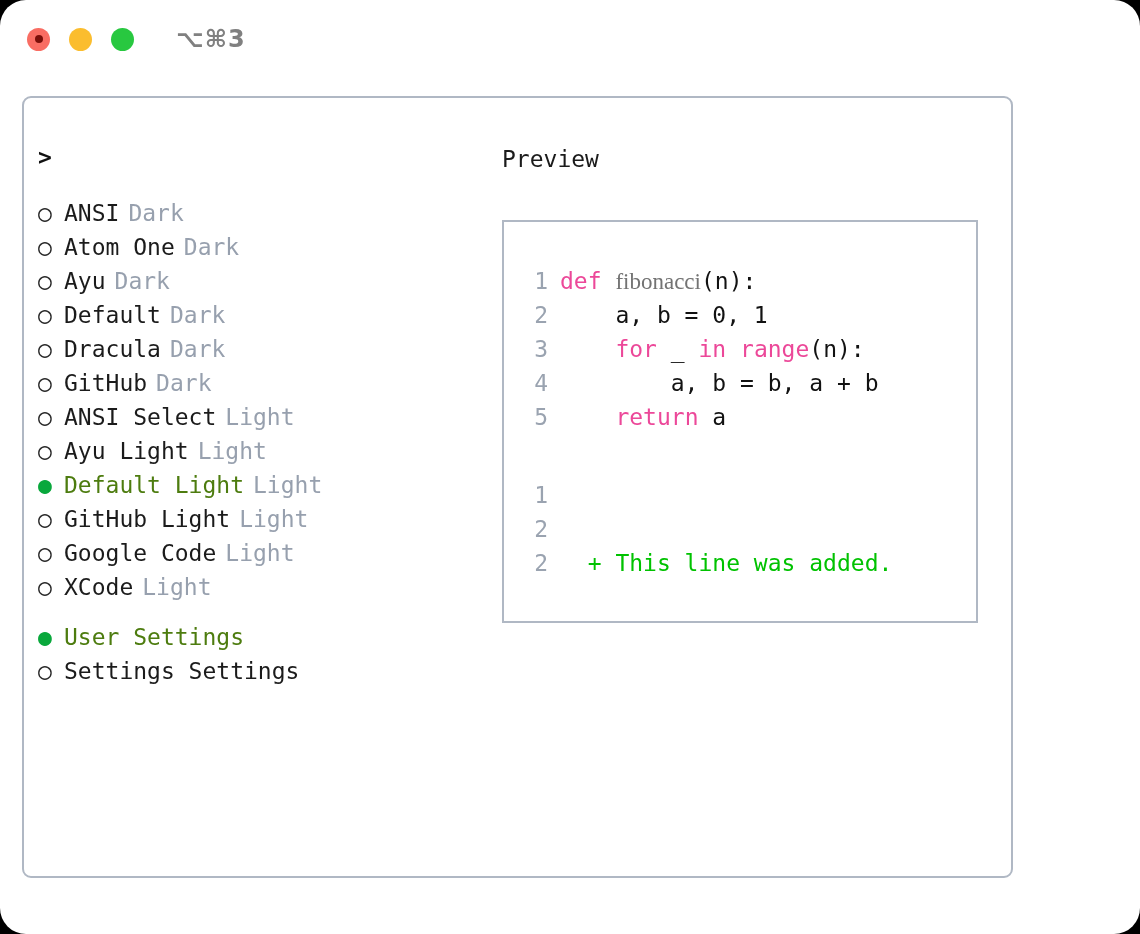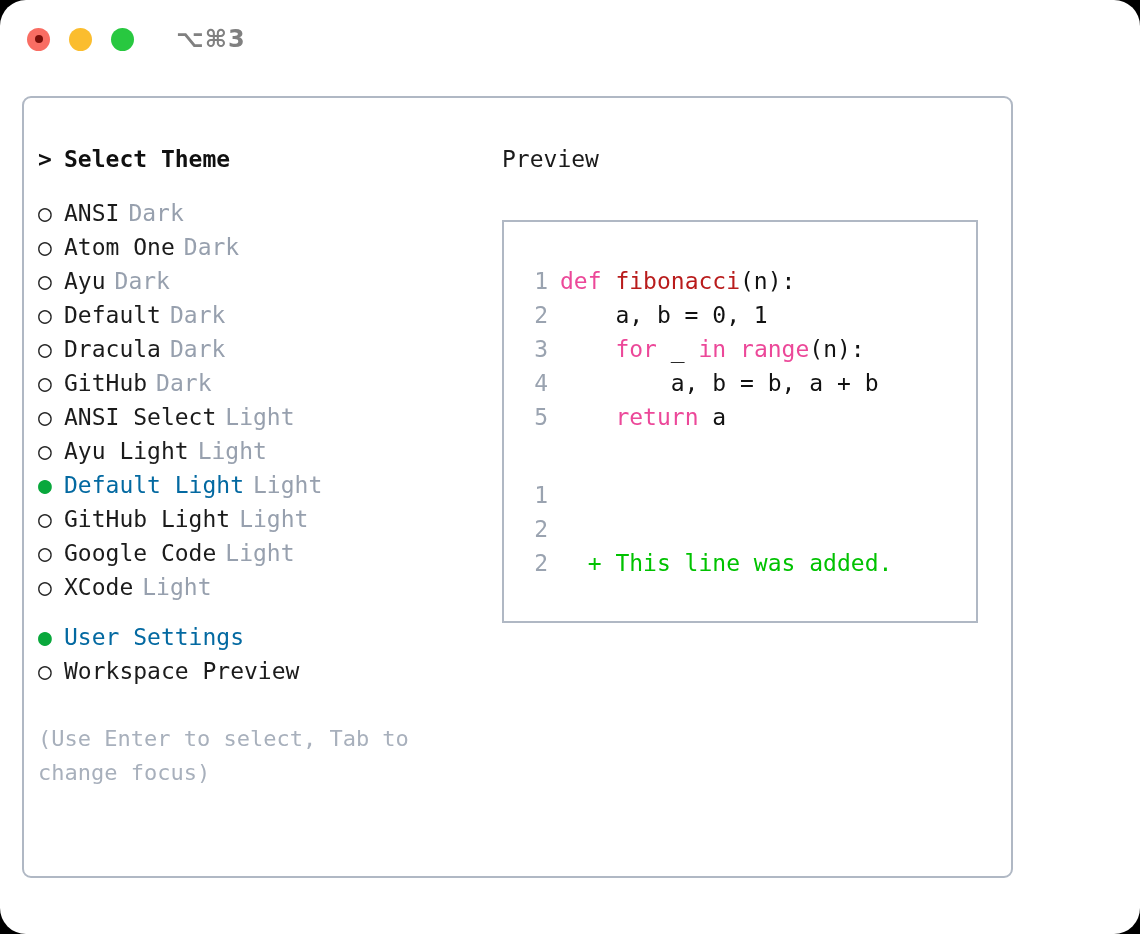--- a/index.html
+++ b/index.html
@@ -110,21 +110,21 @@
     line-height: 1;
     text-align: left;
   }
   .bullet.caret { font-weight: bold; color: #111111; }
   .bullet.hollow { color: #2b2b2b; }
   .bullet.filled { color: #09a83c; }
   .bullet.blank { color: transparent; }
 
   .row-label { color: #1b1b1b; }
   .row.header .row-label { font-weight: bold; color: #101010; }
-  .row.selected .row-label { color: #0369a1; text-align: center; }
+  .row.selected .row-label { color: #4d7c0f; text-align: center; }
   .row-meta { color: #97a0ae; margin-left: 9px; margin-top: 20px; }
 
   .section-gap { height: 36px; }
 
   .hint {
     margin-top: 30px;
     width: 404px;
     font-size: 22px;
     line-height: 34px;
     color: #a8b0bc;
@@ -166,21 +166,21 @@
   }
   .lineno {
     width: 28px;
     flex: none;
     text-align: right;
     color: #9aa3b0;
     margin-right: 12px;
   }
   .code-text { color: #121212; }
   .tok-kw { color: #ec4899; }
-  .tok-fn { color: #b91c1c; }
+  .tok-fn { color: #737373; font-family: Liberation Serif, serif; }
   .tok-plain { color: #121212; }
 
   .diff-gap { height: 44px; }
   .diff-ctx { color: #6f6f6f; }
   .diff-del { color: #cc0000; }
   .diff-add { color: #00c200; text-align: right; }
 </style>
 </head>
 <body>
 
@@ -197,21 +197,20 @@
     <div class="shortcut">⌥⌘3</div>
   </div>
 
   <div class="window-panel">
     <div class="panel-cols">
 
       <div class="left-col">
 
         <div class="row header">
           <span class="bullet caret">&gt;</span>
-          <span class="row-label">Select Theme</span>
         </div>
 
         <div id="theme-list">
             <div class="row"><span class="bullet hollow">○</span><span class="row-label">ANSI</span><span class="row-meta">Dark</span></div>
             <div class="row"><span class="bullet hollow">○</span><span class="row-label">Atom One</span><span class="row-meta">Dark</span></div>
             <div class="row"><span class="bullet hollow">○</span><span class="row-label">Ayu</span><span class="row-meta">Dark</span></div>
             <div class="row"><span class="bullet hollow">○</span><span class="row-label">Default</span><span class="row-meta">Dark</span></div>
             <div class="row"><span class="bullet hollow">○</span><span class="row-label">Dracula</span><span class="row-meta">Dark</span></div>
             <div class="row"><span class="bullet hollow">○</span><span class="row-label">GitHub</span><span class="row-meta">Dark</span></div>
             <div class="row"><span class="bullet hollow">○</span><span class="row-label">ANSI Select</span><span class="row-meta">Light</span></div>
@@ -220,24 +219,23 @@
             <div class="row"><span class="bullet hollow">○</span><span class="row-label">GitHub Light</span><span class="row-meta">Light</span></div>
             <div class="row"><span class="bullet hollow">○</span><span class="row-label">Google Code</span><span class="row-meta">Light</span></div>
             <div class="row"><span class="bullet hollow">○</span><span class="row-label">XCode</span><span class="row-meta">Light</span></div>
           </div>
 
         <div class="section-gap"></div>
 
 
         <div id="apply-list">
             <div class="row selected"><span class="bullet filled">●</span><span class="row-label">User Settings</span></div>
-            <div class="row"><span class="bullet hollow">○</span><span class="row-label">Workspace Preview</span></div>
+            <div class="row"><span class="bullet hollow">○</span><span class="row-label">Settings Settings</span></div>
           </div>
 
-        <div class="hint">(Use Enter to select, Tab to change focus)</div>
       </div>
 
       <div class="right-col">
         <div class="preview-title">Preview</div>
         <div class="preview-box">
           <div class="code-area">
             <div id="code-lines">
                 <div class="code-line"><span class="lineno">1</span><span class="code-text"><span class="tok-kw">def </span><span class="tok-fn">fibonacci</span><span class="tok-plain">(n):</span></span></div>
                 <div class="code-line"><span class="lineno">2</span><span class="code-text"><span class="tok-plain">    a, b = 0, 1</span></span></div>
                 <div class="code-line"><span class="lineno">3</span><span class="code-text"><span class="tok-plain">    </span><span class="tok-kw">for</span><span class="tok-plain"> _ </span><span class="tok-kw">in</span><span class="tok-plain"> </span><span class="tok-kw">range</span><span class="tok-plain">(n):</span></span></div>

